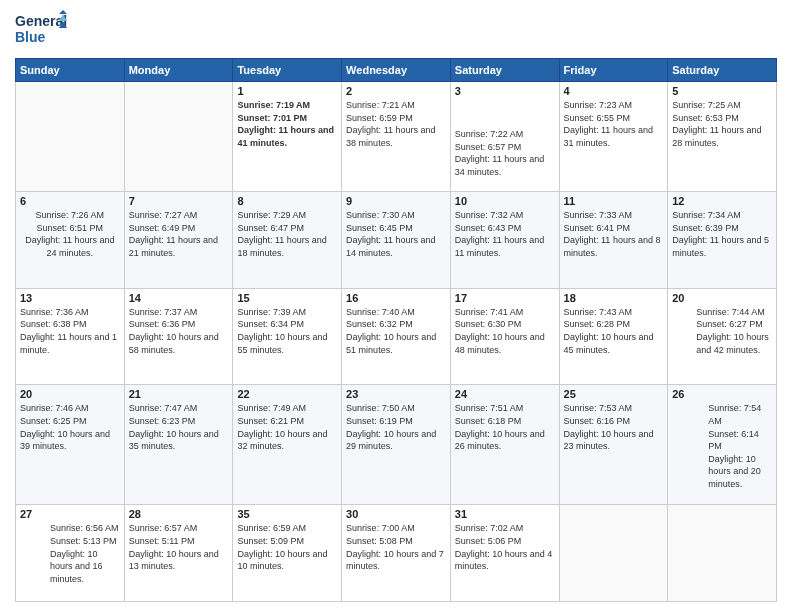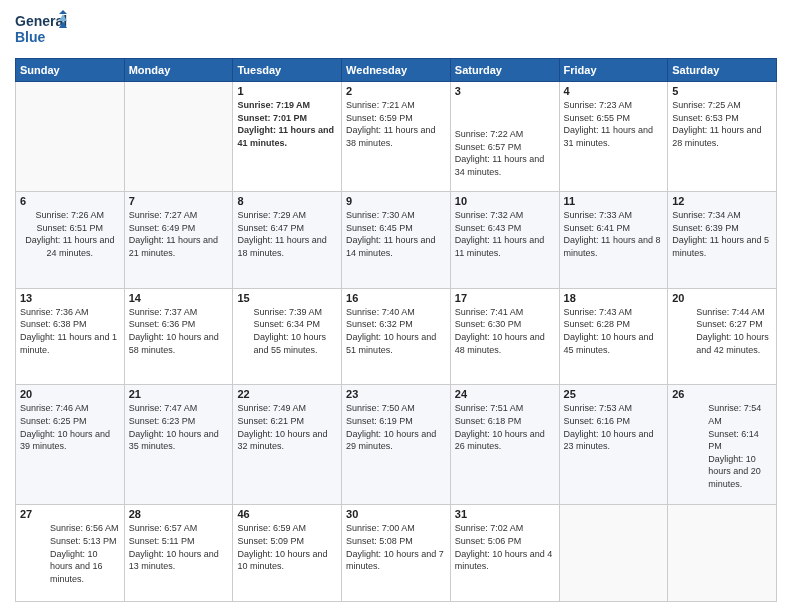--- a/index.html
+++ b/index.html
@@ -208,21 +208,21 @@
 Daylight: 11 hours and 1 minute.</div>
           </td>
           <td>
             <span class="day-num">14</span>
             <div class="day-info" style="white-space: pre-line;">Sunrise: 7:37 AM
 Sunset: 6:36 PM
 Daylight: 10 hours and 58 minutes.</div>
           </td>
           <td>
             <span class="day-num">15</span>
-            <div class="day-info" style="white-space: pre-line; margin-left: 16px;">Sunrise: 7:39 AM
+            <div class="day-info" style="white-space: pre-line;">Sunrise: 7:39 AM
 Sunset: 6:34 PM
 Daylight: 10 hours and 55 minutes.</div>
           </td>
           <td>
             <span class="day-num">16</span>
             <div class="day-info" style="white-space: pre-line;">Sunrise: 7:40 AM
 Sunset: 6:32 PM
 Daylight: 10 hours and 51 minutes.</div>
           </td>
           <td>
@@ -295,21 +295,21 @@
 Sunset: 5:13 PM
 Daylight: 10 hours and 16 minutes.</div>
           </td>
           <td>
             <span class="day-num">28</span>
             <div class="day-info" style="white-space: pre-line;">Sunrise: 6:57 AM
 Sunset: 5:11 PM
 Daylight: 10 hours and 13 minutes.</div>
           </td>
           <td>
-            <span class="day-num">46</span>
+            <span class="day-num">35</span>
             <div class="day-info" style="white-space: pre-line;">Sunrise: 6:59 AM
 Sunset: 5:09 PM
 Daylight: 10 hours and 10 minutes.</div>
           </td>
           <td>
             <span class="day-num">30</span>
             <div class="day-info" style="white-space: pre-line;">Sunrise: 7:00 AM
 Sunset: 5:08 PM
 Daylight: 10 hours and 7 minutes.</div>
           </td>

